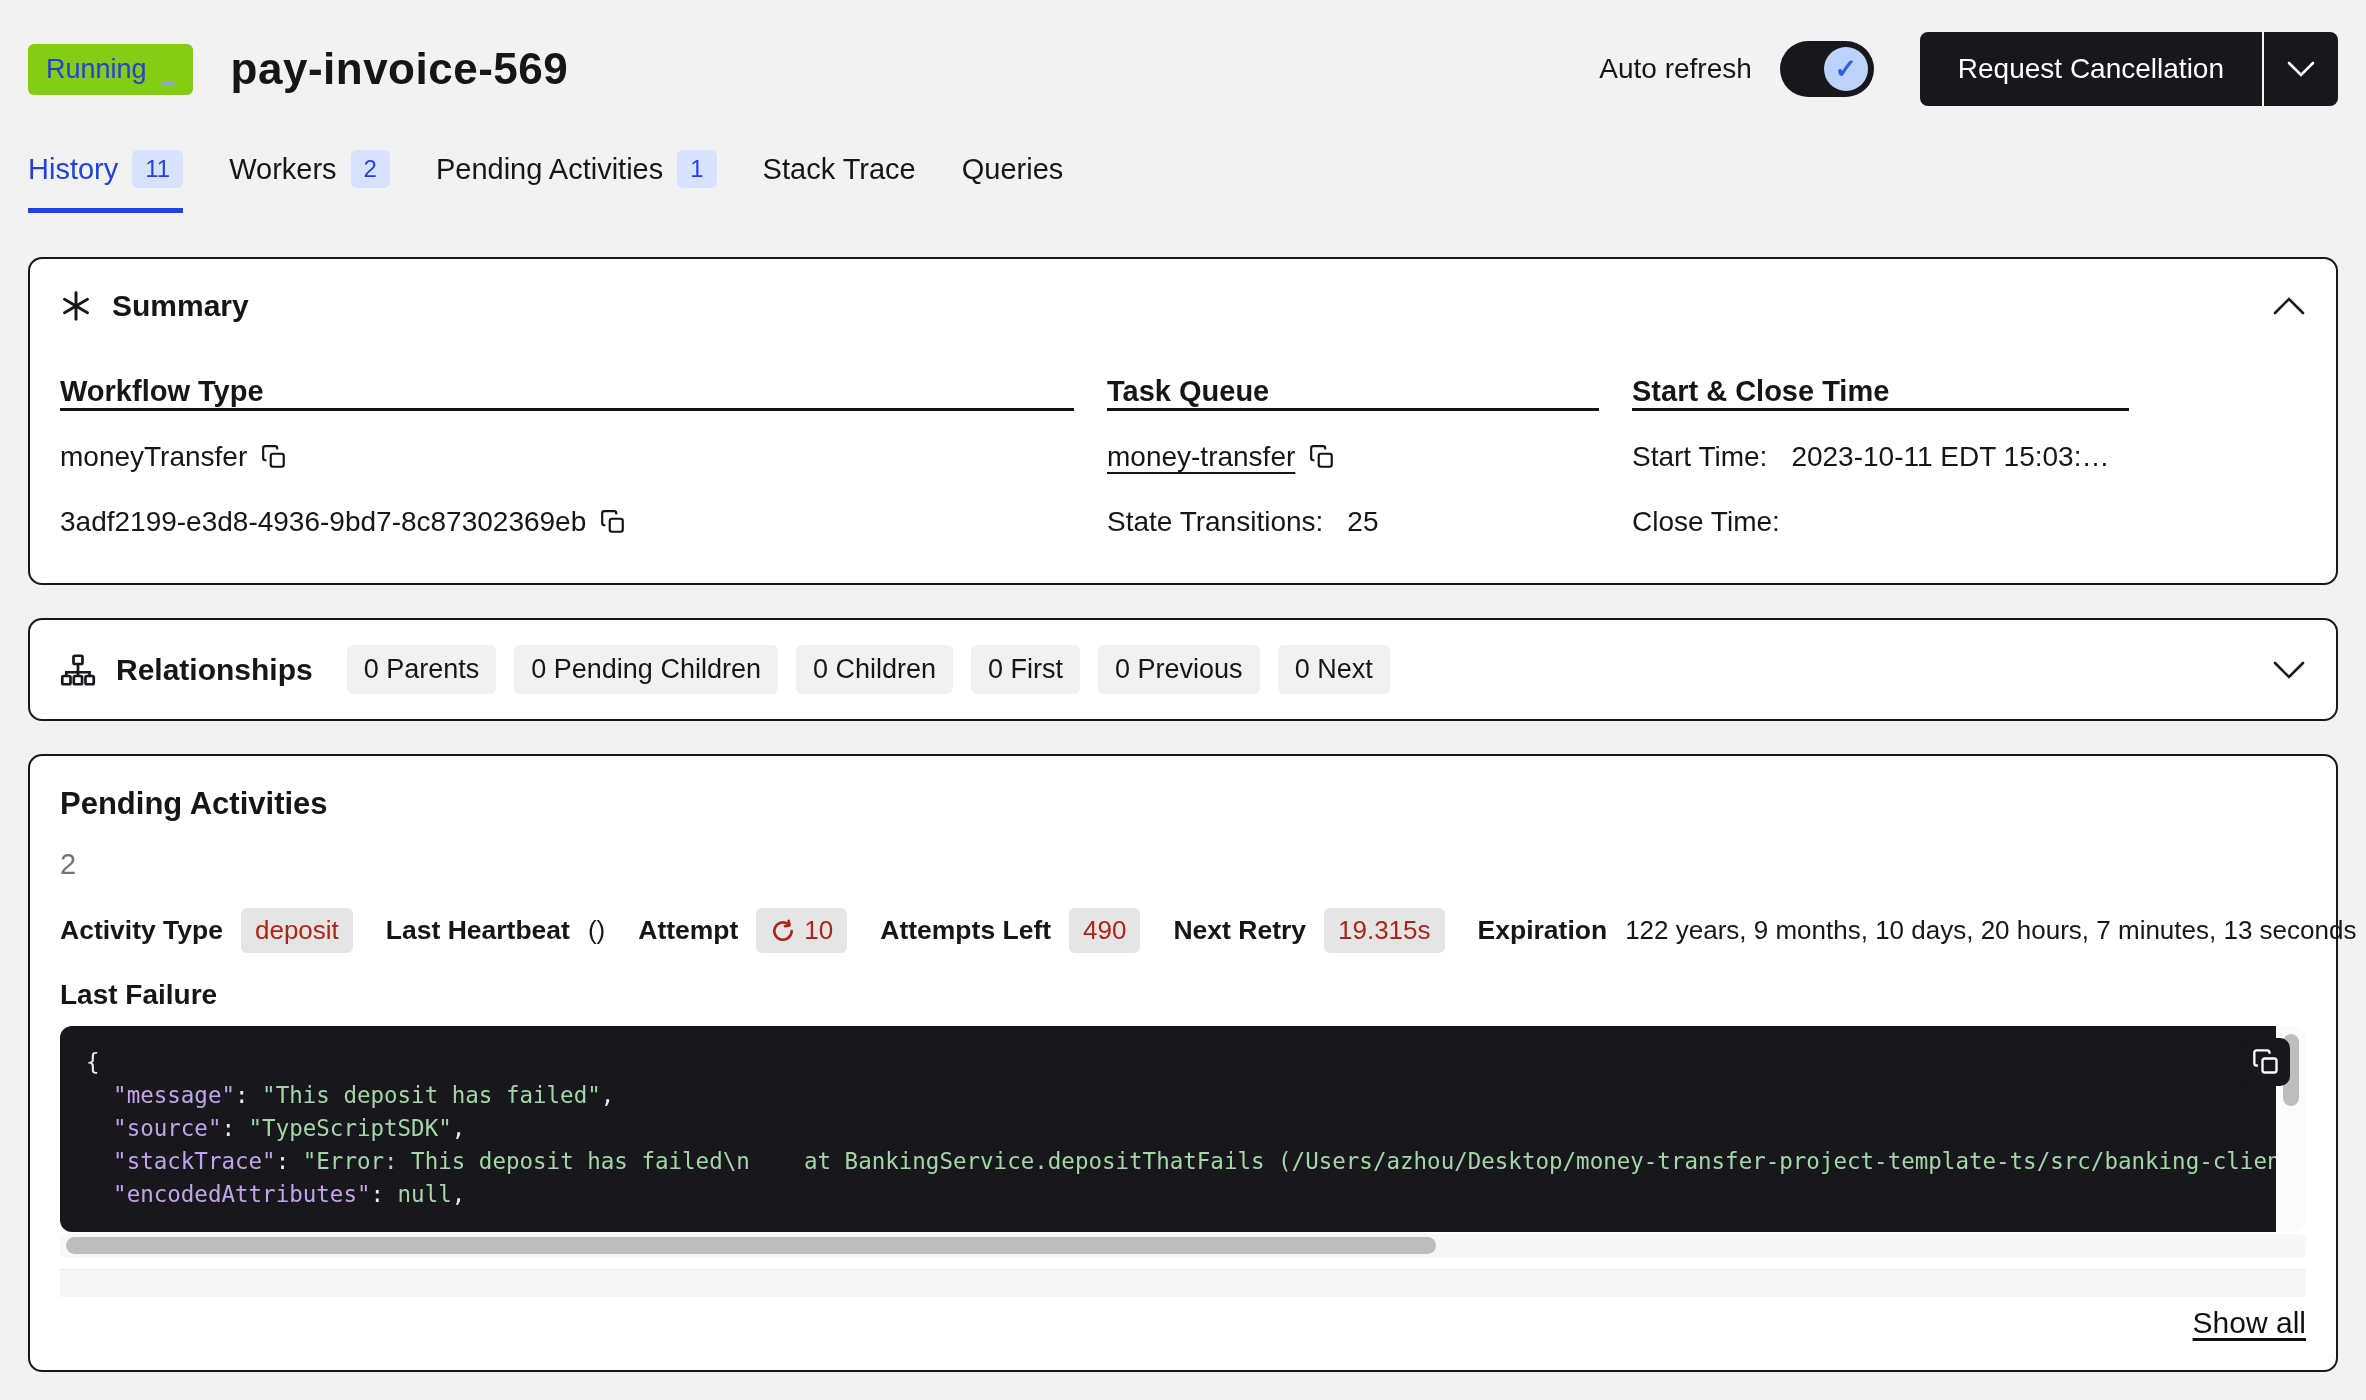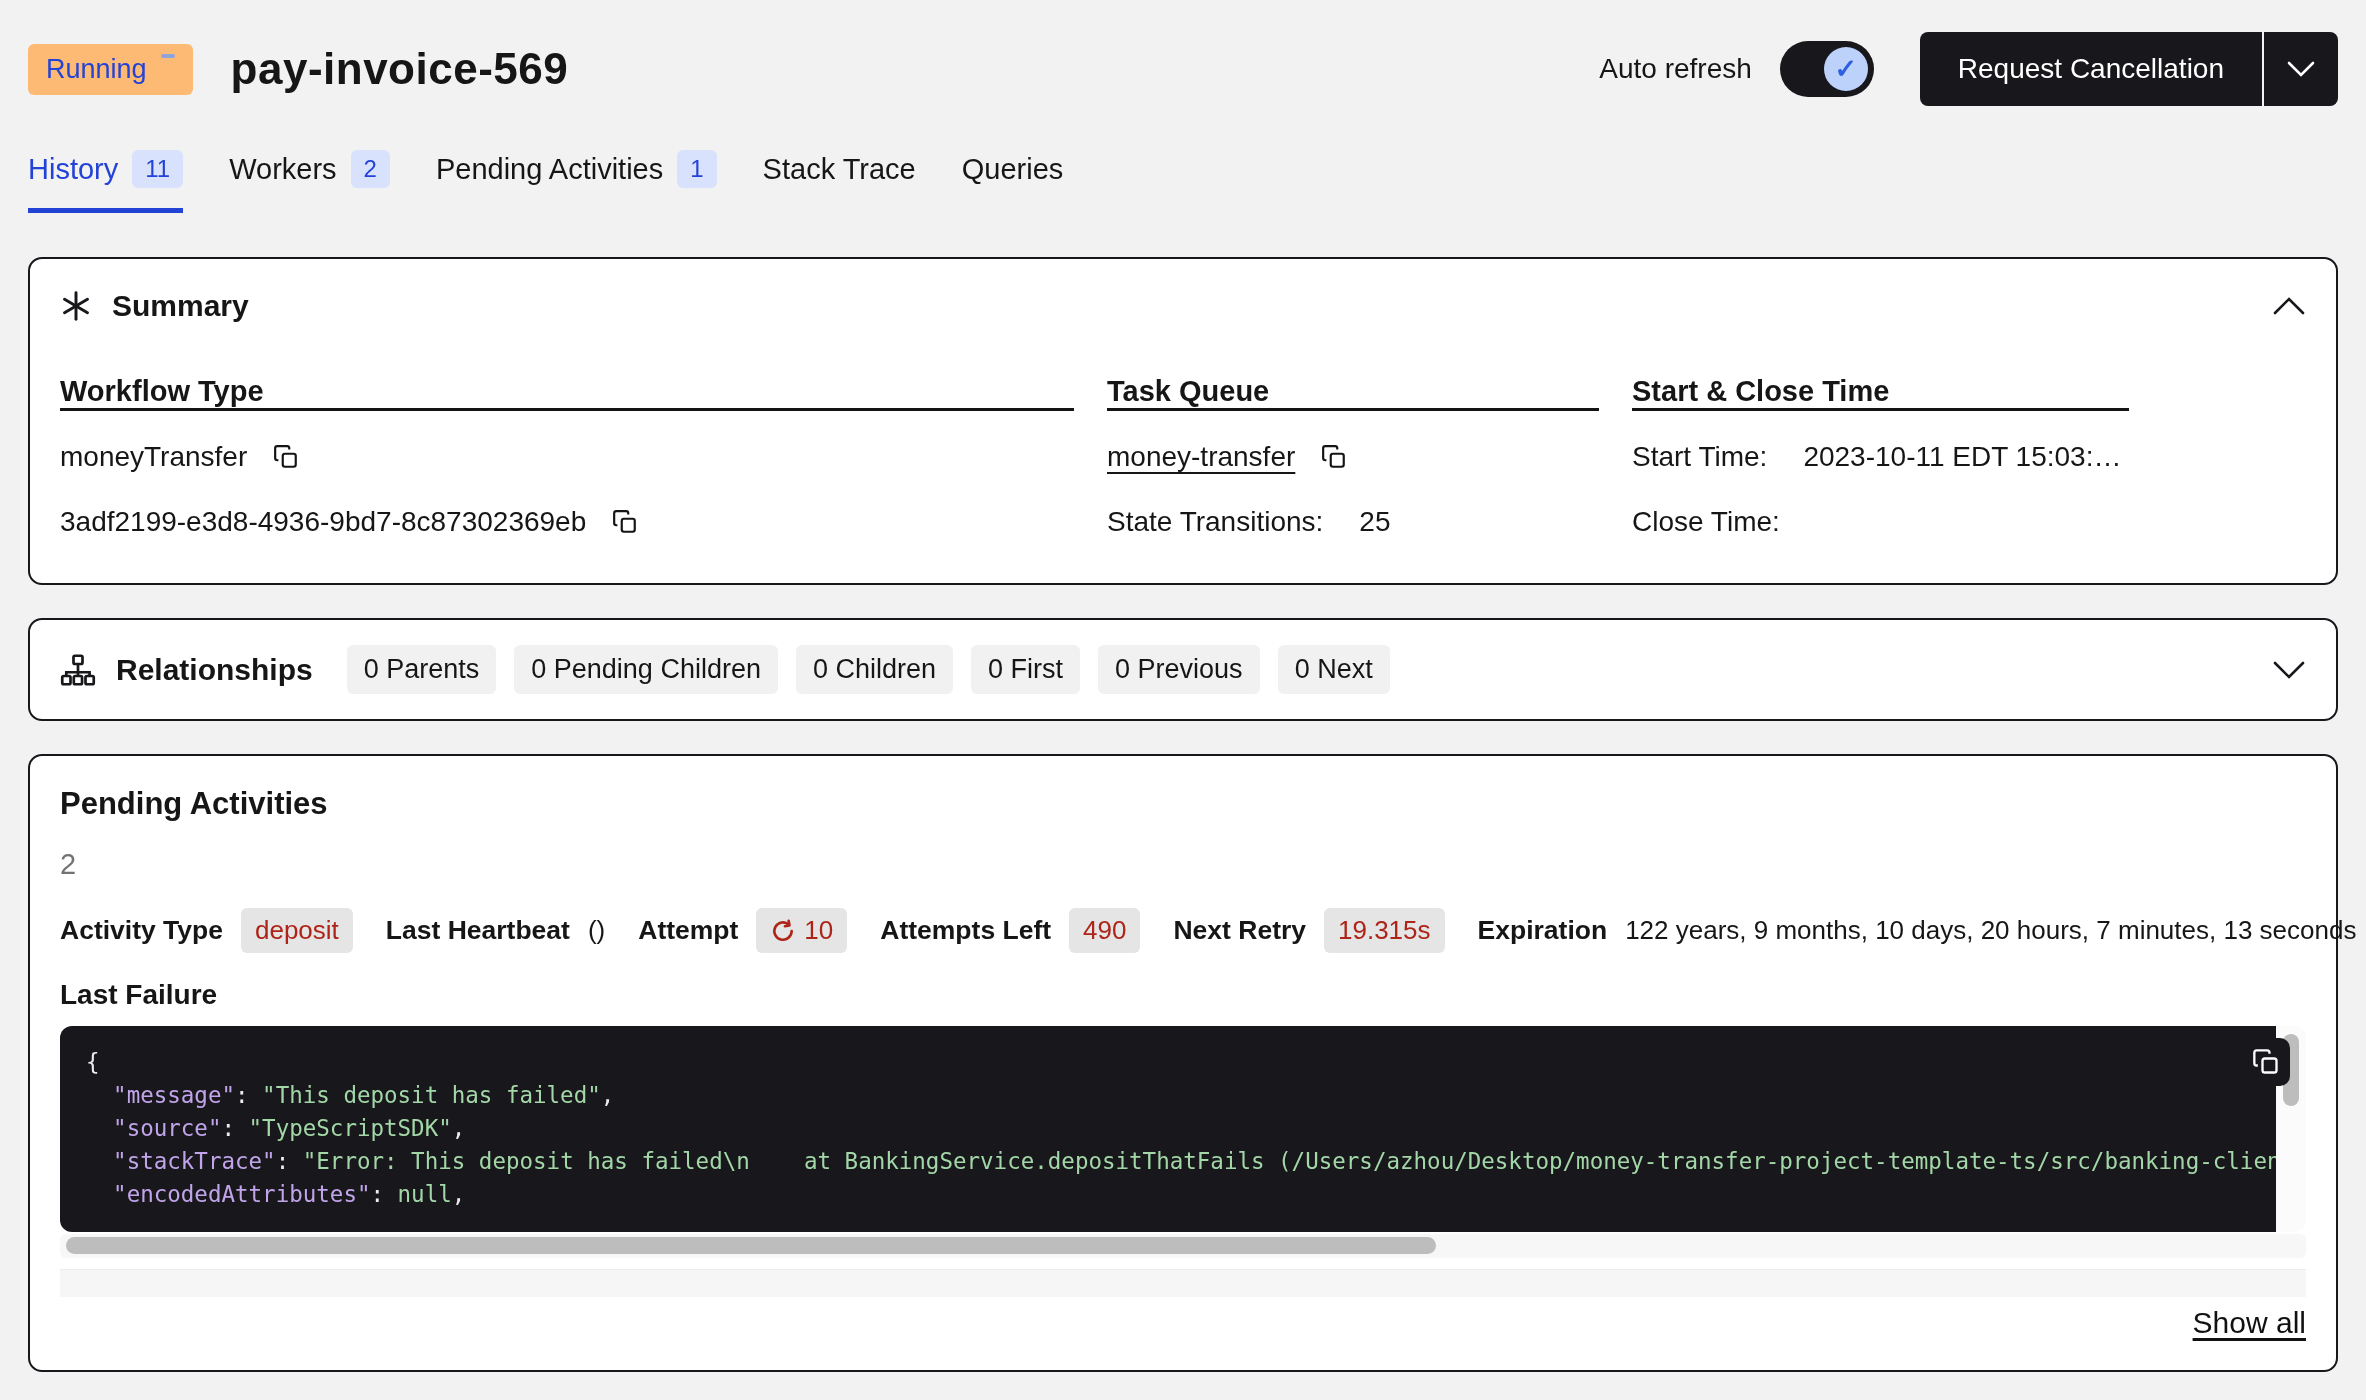--- a/index.html
+++ b/index.html
@@ -8,22 +8,22 @@
     width:2366px; height:1400px;
     background:#f2f2f2;
     font-family:"Liberation Sans", sans-serif;
     color:#161616;
   }
   .page { padding:22px 28px 0; }
 
   
   .header { display:flex; align-items:center; margin:10px 0 44px; }
   .status-badge {
-    display:flex; align-items:flex-start; gap:14px;
-    background:#fdba74; color:#2342d6;
+    display:flex; align-items:flex-end; gap:14px;
+    background:#84cc16; color:#2342d6;
     font-size:27px; font-weight:500;
     padding:10px 18px; border-radius:6px;
   }
   .status-dash { width:14px; height:4px; border-radius:2px; background:#8fa3dc; }
   .wf-title { font-size:44px; font-weight:700; margin-left:38px; letter-spacing:.5px; }
   .header-spacer { flex:1; }
   .auto-refresh-label { font-size:28px; margin-right:28px; }
   .toggle {
     width:94px; height:56px; border-radius:28px; background:#17171c;
     position:relative; cursor:pointer; margin-right:46px;
@@ -63,21 +63,21 @@
 
   
   .summary-grid {
     display:grid; grid-template-columns:1014px 492px 497px; column-gap:33px;
     margin-top:52px; padding-bottom:12px;
   }
   .col-header {
     font-size:29px; font-weight:600; 
     border-bottom:3px solid #141414;
   }
-  .cell-row { display:flex; align-items:center; gap:26px; font-size:28px; margin-top:27px; height:38px; }
+  .cell-row { display:flex; align-items:center; gap:14px; font-size:28px; margin-top:27px; height:38px; }
   .copy-ic { color:#141414; cursor:pointer; display:inline-flex; }
   .tq-link { text-decoration:underline; text-underline-offset:6px; cursor:pointer; }
   .kv-label { margin-right:10px; }
 
   
   .rel-card { padding:25px 30px; }
   .rel-badges { display:flex; gap:18px; margin-left:14px; }
   .rel-badge { background:#f1f1f1; border-radius:6px; padding:9px 17px; font-size:27px; }
 
   

